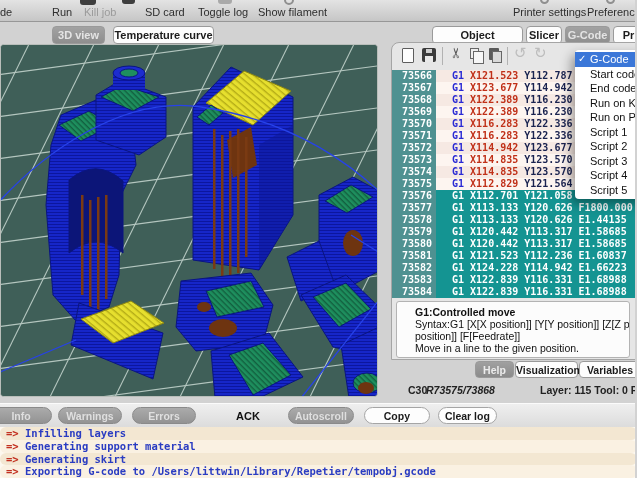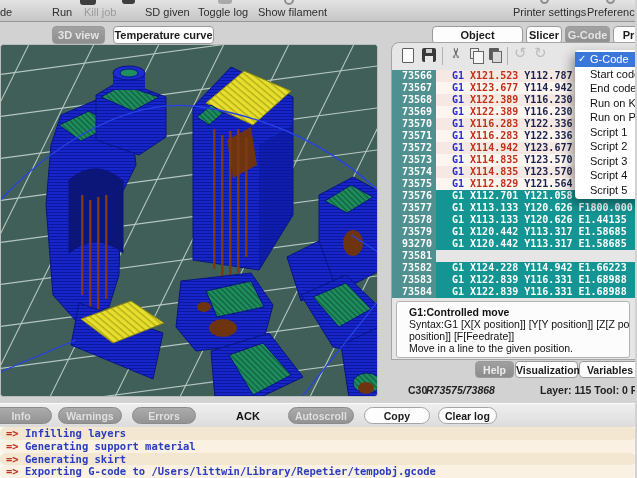--- a/index.html
+++ b/index.html
@@ -49,21 +49,21 @@
   .grow { display:flex; height:12px; line-height:12px; }
   .grow .ln { width:44px; flex:0 0 44px; background:#4f9191; color:#fff; text-align:right; padding-right:4px; }
   .grow .code { flex:1; padding-left:16px; background:#fdf5f0; white-space:nowrap; overflow:hidden; }
   .grow:nth-child(odd) .code { background:#f6e9e3; }
   .grow .g { color:#2a2ad4; } .grow .xv { color:#c03018; } .grow .yv { color:#19224f; } .grow .tv { color:#c03018; }
   .grow.sel .code, .grow:nth-child(odd).sel .code { background:#149492; }
   .grow.sel .code span { color:#fff; }
 
   
   .helpbox { position:absolute; left:396px; top:301px; width:234px; height:57px; background:#fcfcfc;
-    border:1px solid #b3b3b3; border-radius:3px; padding:4px 12px; font-size:10.5px; line-height:12px; color:#111;
+    border:1px solid #b3b3b3; border-radius:3px; padding:4px 18px; font-size:10.5px; line-height:12px; color:#111;
     overflow:hidden; white-space:nowrap; }
   .helpbox .ht { font-weight:bold; }
 
   .btab { position:absolute; top:361px; height:17px; font-size:10.5px; font-weight:bold; line-height:16px;
     text-align:center; border:1px solid #9a9a9a; background:#fdfdfd; color:#1c1c1c; border-radius:4px; }
   .btab.active { background:linear-gradient(#a0a0a0,#8b8b8b); color:#ececec; }
 
   .statusrow { position:absolute; top:384px; left:391px; width:246px; height:16px; font-size:10.5px;
     font-weight:bold; color:#222; white-space:nowrap; }
   .statusrow span { position:absolute; top:0; }
@@ -96,21 +96,21 @@
   <div class="toolbar">
     <span class="tb-stub dark" style="left:80px; width:16px; height:10px;"></span>
     <span class="tb-stub dark" style="left:122px; width:13px; height:9px;"></span>
     <span class="tb-stub" style="left:218px; width:14px; height:9px;"></span>
     <span class="tb-stub ring" style="left:284px; width:10px; height:10px;"></span>
     <span class="tb-stub ring" style="left:540px; width:9px; height:9px;"></span>
     <span class="tb-stub ring" style="left:606px; width:9px; height:9px;"></span>
     <span class="tb-item" style="left:0px;">de</span>
     <span class="tb-item" style="left:52px;">Run</span>
     <span class="tb-item disabled" style="left:84px;">Kill job</span>
-    <span class="tb-item" style="left:145px;">SD given</span>
+    <span class="tb-item" style="left:145px;">SD card</span>
     <span class="tb-item" style="left:198px;">Toggle log</span>
     <span class="tb-item" style="left:258px;">Show filament</span>
     <span class="tb-item" style="left:513px;">Printer settings</span>
     <span class="tb-item" style="left:587px;">Preferences</span>
   </div>
 
   <div class="seg-tab active" style="left:52px; top:26px; width:53px;">3D view</div>
   <div class="seg-tab" style="left:113px; top:26px; width:101px;">Temperature curve</div>
 
   <div class="viewport">
@@ -287,25 +287,26 @@
     </div>
       <div class="grow sel">
       <span class="ln">73578</span>
       <span class="code"><span class="g">G1</span> <span class="xv">X113.133</span> <span class="yv">Y120.626</span> <span class="tv">E1.44135</span></span>
     </div>
       <div class="grow sel">
       <span class="ln">73579</span>
       <span class="code"><span class="g">G1</span> <span class="xv">X120.442</span> <span class="yv">Y113.317</span> <span class="tv">E1.58685</span></span>
     </div>
       <div class="grow sel">
-      <span class="ln">93270</span>
+      <span class="ln">73580</span>
       <span class="code"><span class="g">G1</span> <span class="xv">X120.442</span> <span class="yv">Y113.317</span> <span class="tv">E1.58685</span></span>
     </div>
       <div class="grow sel">
       <span class="ln">73581</span>
+      <span class="code"><span class="g">G1</span> <span class="xv">X121.523</span> <span class="yv">Y112.236</span> <span class="tv">E1.60837</span></span>
     </div>
       <div class="grow sel">
       <span class="ln">73582</span>
       <span class="code"><span class="g">G1</span> <span class="xv">X124.228</span> <span class="yv">Y114.942</span> <span class="tv">E1.66223</span></span>
     </div>
       <div class="grow sel">
       <span class="ln">73583</span>
       <span class="code"><span class="g">G1</span> <span class="xv">X122.839</span> <span class="yv">Y116.331</span> <span class="tv">E1.68988</span></span>
     </div>
       <div class="grow sel">

